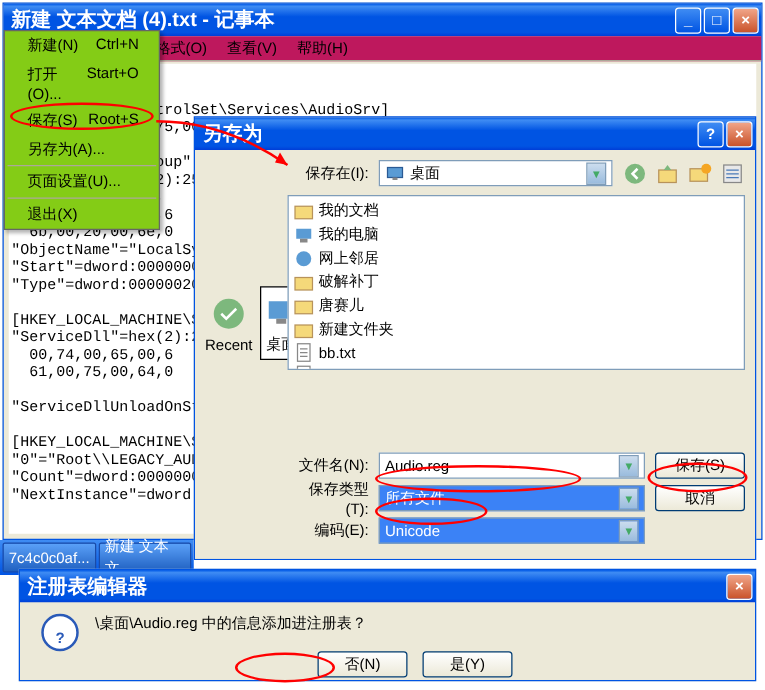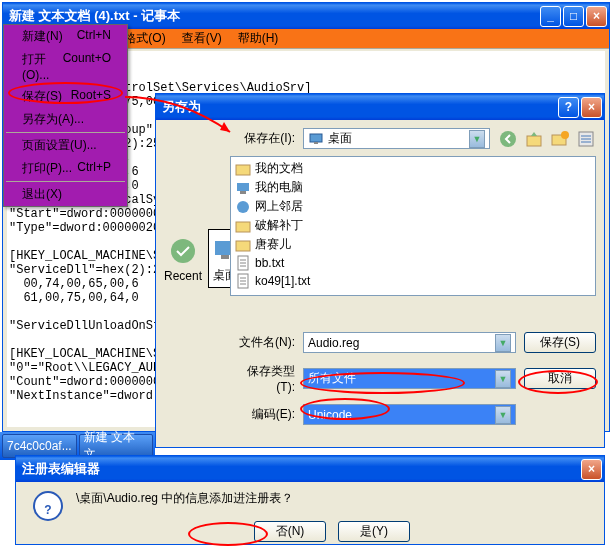--- a/index.html
+++ b/index.html
@@ -1,35 +1,35 @@
 <!DOCTYPE html>
 <html><head>
 <meta charset="utf-8">
 <style>
 *{margin:0;padding:0;box-sizing:border-box;font-family:"SimSun","Microsoft YaHei",sans-serif;font-size:12px}
 body{width:612px;height:552px;background:#fff;position:relative;overflow:hidden}
 .window{position:absolute;border:1px solid #0054e3;background:#ece9d8}
 .titlebar{height:26px;background:linear-gradient(to bottom,#0058e6 0%,#3f8cf3 8%,#0054e3 40%,#0054e3 88%,#003dd7 100%);display:flex;align-items:center;padding:0 2px 0 6px;color:#fff;font-weight:bold}
-.titlebar .title{flex:1;font-size:13px}
+.titlebar .title{flex:1;font-size:16px}
 .winbtns{display:flex;gap:2px}
 .winbtn{width:21px;height:21px;border:1px solid #fff;border-radius:3px;display:flex;align-items:center;justify-content:center;color:#fff;font-weight:bold;font-family:Arial}
 .winbtn.close{background:linear-gradient(to bottom,#f1a689,#c9522a)}
 .winbtn.other{background:linear-gradient(to bottom,#3f8cf3,#0054e3)}
-.menubar{height:20px;background:#f97316;display:flex;align-items:center;padding:0 2px;border-bottom:1px solid #aca899}
+.menubar{height:20px;background:#be185d;display:flex;align-items:center;padding:0 2px;border-bottom:1px solid #aca899}
 .menuitem{padding:2px 8px}
 .content-area{background:#fff;position:absolute;left:4px;top:48px;right:4px;bottom:4px;font-family:"Courier New",monospace;font-size:12px;color:#000;padding:2px;overflow:hidden;white-space:pre}
-.dropdown{position:absolute;left:3px;top:24px;width:125px;background:#a21caf;border:1px solid #666;box-shadow:2px 2px 3px rgba(0,0,0,.3);z-index:10}
+.dropdown{position:absolute;left:3px;top:24px;width:125px;background:#84cc16;border:1px solid #666;box-shadow:2px 2px 3px rgba(0,0,0,.3);z-index:10}
 .dd-item{display:flex;justify-content:space-between;padding:3px 16px 3px 18px}
 .dd-sep{height:1px;background:#aca899;margin:1px 2px}
 .annot-red{position:absolute;color:#f00;font-size:22px;font-weight:bold;font-family:"KaiTi","SimSun"}
 .red-oval{position:absolute;border:2px solid #f00;border-radius:50%/50%;pointer-events:none;z-index:50}
 .arrow{position:absolute;z-index:40}
 .savewin{left:155px;top:93px;width:450px;height:355px;z-index:20}
 .save-body{position:absolute;top:26px;left:0;right:0;bottom:0;background:#ece9d8;padding:8px}
-.save-row{display:flex;align-items:center;margin-bottom:10px;gap:8px}
+.save-row{display:flex;align-items:center;margin-bottom:0;gap:8px}
 .save-label{width:65px;text-align:right;color:#000}
 .dropdown-field{flex:1;height:21px;border:1px solid #7f9db9;background:#fff;display:flex;align-items:center;padding:0 4px}
 .dropdown-field.sel{background:#3b82f6;color:#fff}
 .dd-arrow{width:16px;height:18px;background:linear-gradient(#cde,#9bd);border:1px solid #7f9db9;display:flex;align-items:center;justify-content:center;font-size:9px;color:#4a6}
 .sidebar{position:absolute;left:8px;top:36px;width:60px;bottom:90px;display:flex;flex-direction:row;align-items:center;gap:6px;padding-top:4px}
 .side-item{display:flex;flex-direction:column;align-items:center;gap:2px;width:56px;padding:3px 0}
 .side-item.sel{border:1px solid #000;background:#fff}
 .side-icon{width:32px;height:32px}
 .filelist{position:absolute;left:74px;top:36px;right:8px;height:140px;background:#fff;border:1px solid #7f9db9;padding:2px;overflow:hidden}
 .file-item{display:flex;align-items:center;gap:4px;padding:1px 2px}
@@ -90,36 +90,32 @@
 "NextInstance"=dword:00</div>
 </div>
 
 <div class="dropdown">
   <div class="dd-item">
       <span>新建(N)</span>
       <span>Ctrl+N</span>
     </div>
   <div class="dd-item">
       <span>打开(O)...</span>
-      <span>Count+O</span>
+      <span>Start+O</span>
     </div>
   <div class="dd-item">
       <span>保存(S)</span>
       <span>Root+S</span>
     </div>
   <div class="dd-item">
       <span>另存为(A)...</span>
     </div>
   <div class="dd-sep"></div>
   <div class="dd-item">
       <span>页面设置(U)...</span>
-    </div>
-  <div class="dd-item">
-      <span>打印(P)...</span>
-      <span>Ctrl+P</span>
     </div>
   <div class="dd-sep"></div>
   <div class="dd-item">
       <span>退出(X)</span>
     </div>
 </div>
 
 <div class="window savewin">
   <div class="titlebar">
     <span class="title">另存为</span>
@@ -219,20 +215,26 @@
           <svg class="file-icon" viewBox="0 0 16 16">
             <rect x="1" y="4" width="14" height="10" fill="#f5d97a" stroke="#b8935a"></rect>
           </svg>
           <span>破解补丁</span>
         </div>
         <div class="file-item">
           <svg class="file-icon" viewBox="0 0 16 16">
             <rect x="1" y="4" width="14" height="10" fill="#f5d97a" stroke="#b8935a"></rect>
           </svg>
           <span>唐赛儿</span>
+        </div>
+        <div class="file-item">
+          <svg class="file-icon" viewBox="0 0 16 16">
+            <rect x="1" y="4" width="14" height="10" fill="#f5d97a" stroke="#b8935a"></rect>
+          </svg>
+          <span>新建文件夹</span>
         </div>
         <div class="file-item">
           <svg class="file-icon" viewBox="0 0 16 16">
             <rect x="3" y="1" width="10" height="14" fill="#fff" stroke="#888"></rect>
             <path d="M5 5h6M5 8h6M5 11h6" stroke="#888"></path>
           </svg>
           <span>bb.txt</span>
         </div>
         <div class="file-item">
           <svg class="file-icon" viewBox="0 0 16 16">

